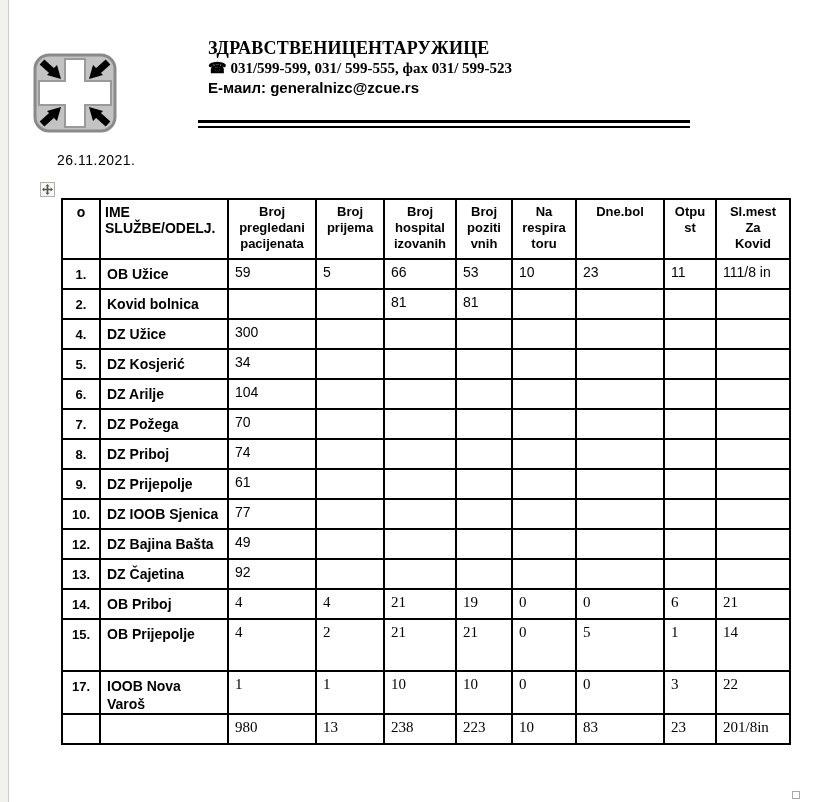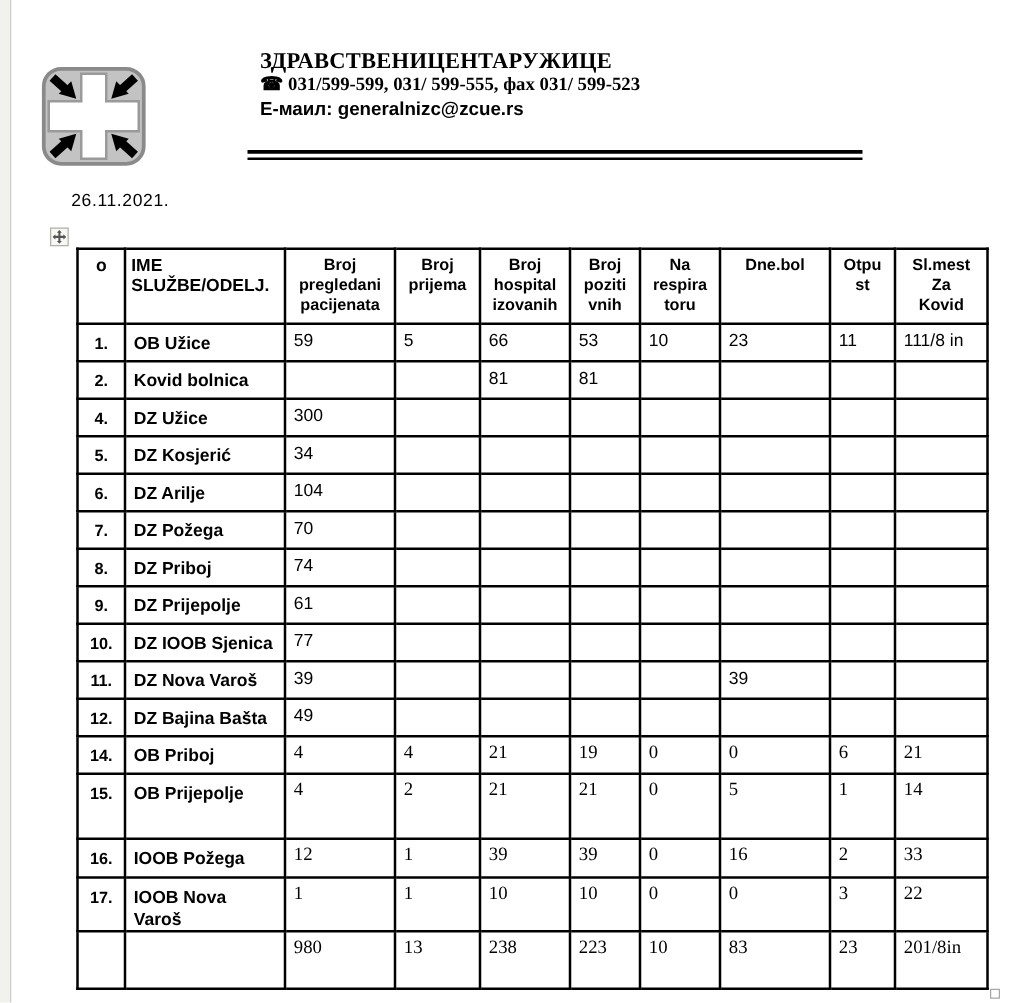--- a/index.html
+++ b/index.html
@@ -262,35 +262,35 @@
         <td class="cval">77</td>
         <td class="cval"></td>
         <td class="cval"></td>
         <td class="cval"></td>
         <td class="cval"></td>
         <td class="cval"></td>
         <td class="cval"></td>
         <td class="cval"></td>
       </tr>
       <tr class="sans">
-        <td class="cnum">11.</td>
-        <td class="cname">DZ Nova Varoš</td>
-        <td class="cval">39</td>
-        <td class="cval"></td>
-        <td class="cval"></td>
-        <td class="cval"></td>
-        <td class="cval"></td>
-        <td class="cval">39</td>
-        <td class="cval"></td>
-        <td class="cval"></td>
-      </tr>
-      <tr class="sans">
         <td class="cnum">12.</td>
         <td class="cname">DZ Bajina Bašta</td>
         <td class="cval">49</td>
+        <td class="cval"></td>
+        <td class="cval"></td>
+        <td class="cval"></td>
+        <td class="cval"></td>
+        <td class="cval"></td>
+        <td class="cval"></td>
+        <td class="cval"></td>
+      </tr>
+      <tr class="sans">
+        <td class="cnum">13.</td>
+        <td class="cname">DZ Čajetina</td>
+        <td class="cval">92</td>
         <td class="cval"></td>
         <td class="cval"></td>
         <td class="cval"></td>
         <td class="cval"></td>
         <td class="cval"></td>
         <td class="cval"></td>
         <td class="cval"></td>
       </tr>
       <tr class="serif">
         <td class="cnum">14.</td>
@@ -308,32 +308,20 @@
         <td class="cnum">15.</td>
         <td class="cname">OB Prijepolje</td>
         <td class="cval">4</td>
         <td class="cval">2</td>
         <td class="cval">21</td>
         <td class="cval">21</td>
         <td class="cval">0</td>
         <td class="cval">5</td>
         <td class="cval">1</td>
         <td class="cval">14</td>
-      </tr>
-      <tr class="serif">
-        <td class="cnum">16.</td>
-        <td class="cname">IOOB Požega</td>
-        <td class="cval">12</td>
-        <td class="cval">1</td>
-        <td class="cval">39</td>
-        <td class="cval">39</td>
-        <td class="cval">0</td>
-        <td class="cval">16</td>
-        <td class="cval">2</td>
-        <td class="cval">33</td>
       </tr>
       <tr class="serif">
         <td class="cnum">17.</td>
         <td class="cname">IOOB Nova
 Varoš</td>
         <td class="cval">1</td>
         <td class="cval">1</td>
         <td class="cval">10</td>
         <td class="cval">10</td>
         <td class="cval">0</td>

